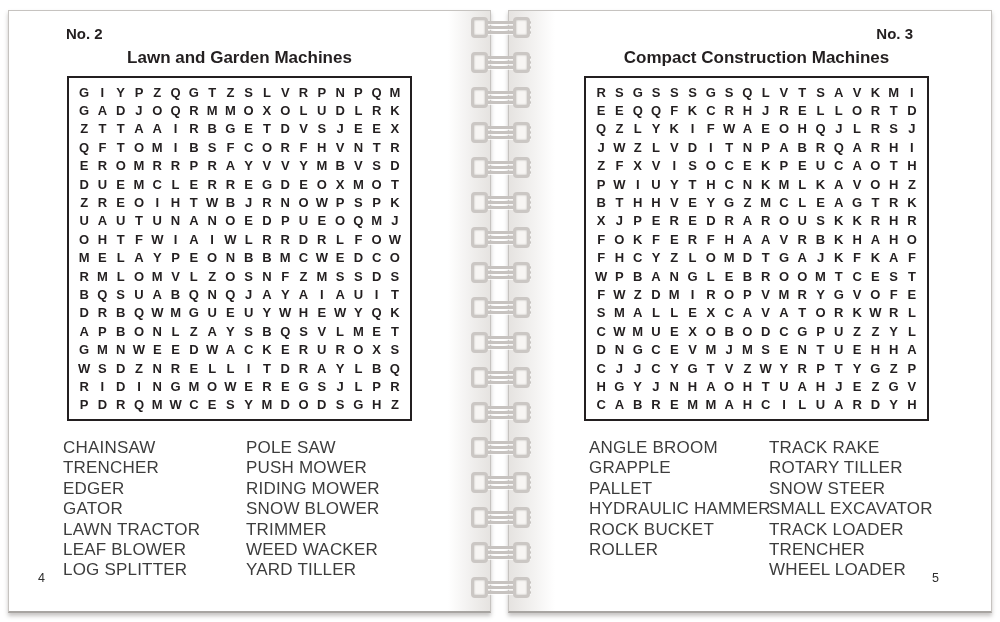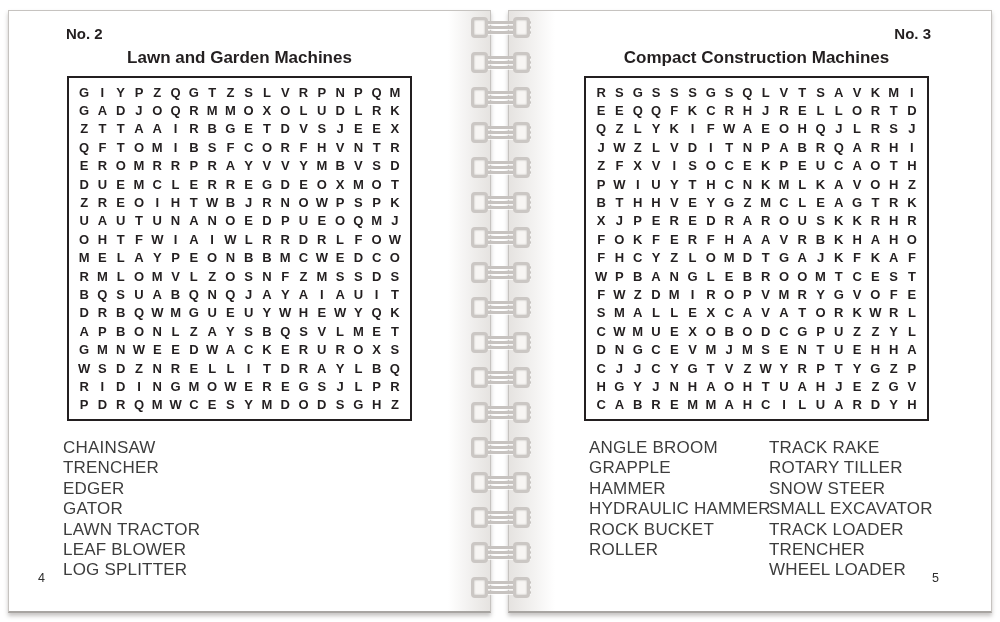--- a/index.html
+++ b/index.html
@@ -12,21 +12,21 @@
           box-shadow:0 3px 4px rgba(130,127,124,0.45); }
   .page-left  { left:8px;  width:483px; }
   .page-right { left:508px; width:484px; }
   .page-left::after  { content:""; position:absolute; right:0; top:0; bottom:0; width:42px;
           background:linear-gradient(to right, rgba(230,227,224,0) 0%, rgba(225,222,219,0.85) 100%); }
   .page-right::before { content:""; position:absolute; left:0; top:0; bottom:0; width:46px;
           background:linear-gradient(to left, rgba(230,227,224,0) 0%, rgba(225,222,219,0.85) 100%); }
 
   .page-no { position:absolute; top:14px; font-size:15px; font-weight:bold; color:#231f20; }
   .page-no.pn-left  { left:57px; }
-  .page-no.pn-right { right:60px; }
+  .page-no.pn-right { right:78px; }
 
   .puzzle-title { position:absolute; top:37px; width:345px; text-align:center;
                   font-size:17px; font-weight:bold; color:#231f20; }
   .page-left  .puzzle-title { left:58px; }
   .page-right .puzzle-title { left:75px; }
 
   .grid-box { position:absolute; top:65px; width:345px; height:345px;
               border:2px solid #231f20; background:#fff; display:flex;
               flex-direction:column; padding:5px 6px; z-index:2; }
   .page-left  .grid-box { left:58px; }
@@ -433,20 +433,29 @@
       </div>
     <ul class="word-col c1">
         <li>CHAINSAW</li>
         <li>TRENCHER</li>
         <li>EDGER</li>
         <li>GATOR</li>
         <li>LAWN TRACTOR</li>
         <li>LEAF BLOWER</li>
         <li>LOG SPLITTER</li>
       </ul>
+    <ul class="word-col c2">
+        <li>POLE SAW</li>
+        <li>PUSH MOWER</li>
+        <li>RIDING MOWER</li>
+        <li>SNOW BLOWER</li>
+        <li>TRIMMER</li>
+        <li>WEED WACKER</li>
+        <li>YARD TILLER</li>
+      </ul>
     <div class="folio f-left">4</div>
   </div>
 
   <div class="page page-right">
     <div class="page-no pn-right">No. 3</div>
     <div class="puzzle-title">Compact Construction Machines</div>
     <div class="grid-box">
         <div class="grid-row">
           <span>R</span>
           <span>S</span>
@@ -804,21 +813,21 @@
           <span>A</span>
           <span>R</span>
           <span>D</span>
           <span>Y</span>
           <span>H</span>
         </div>
       </div>
     <ul class="word-col c1">
         <li>ANGLE BROOM</li>
         <li>GRAPPLE</li>
-        <li>HAMMER</li>
+        <li>PALLET</li>
         <li>HYDRAULIC HAMMER</li>
         <li>ROCK BUCKET</li>
         <li>ROLLER</li>
       </ul>
     <ul class="word-col c2">
         <li>TRACK RAKE</li>
         <li>ROTARY TILLER</li>
         <li>SNOW STEER</li>
         <li>SMALL EXCAVATOR</li>
         <li>TRACK LOADER</li>

